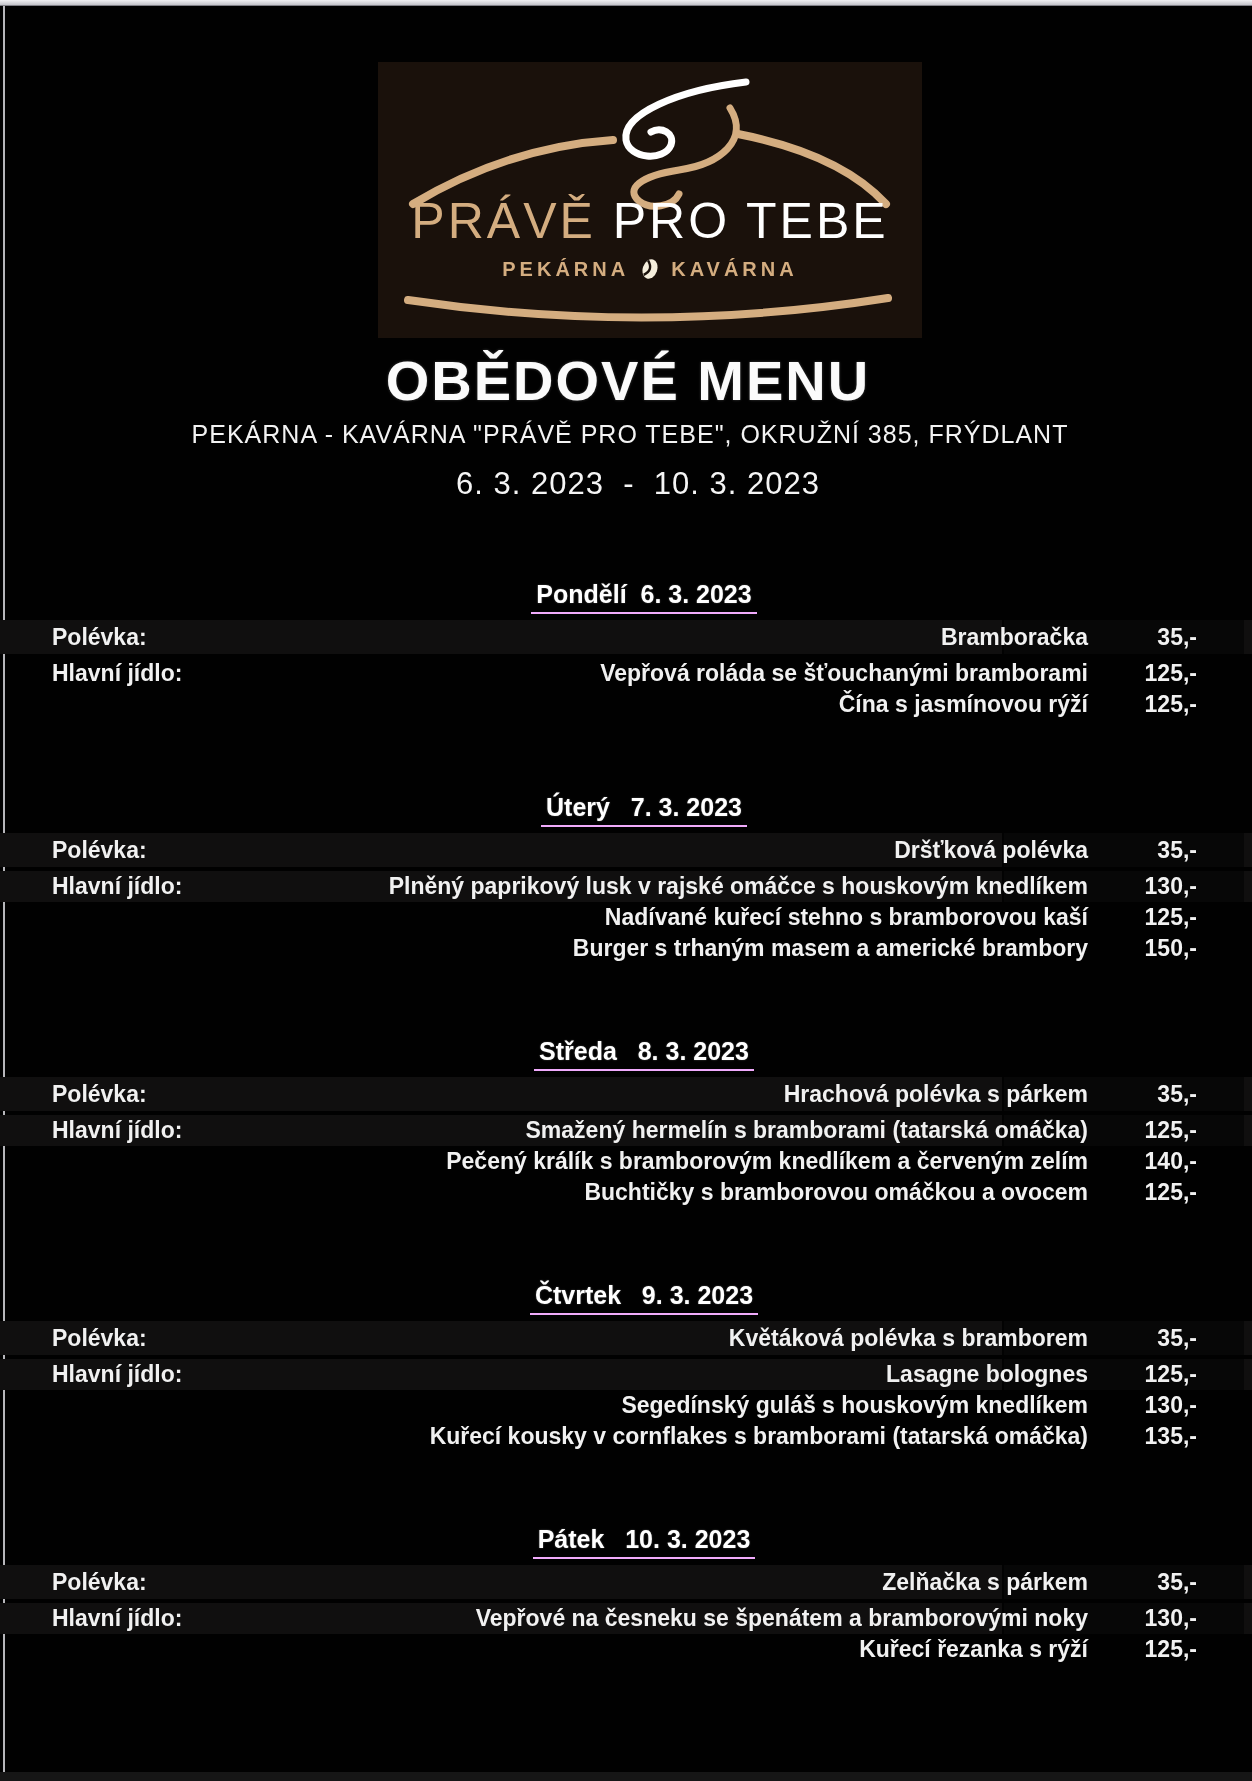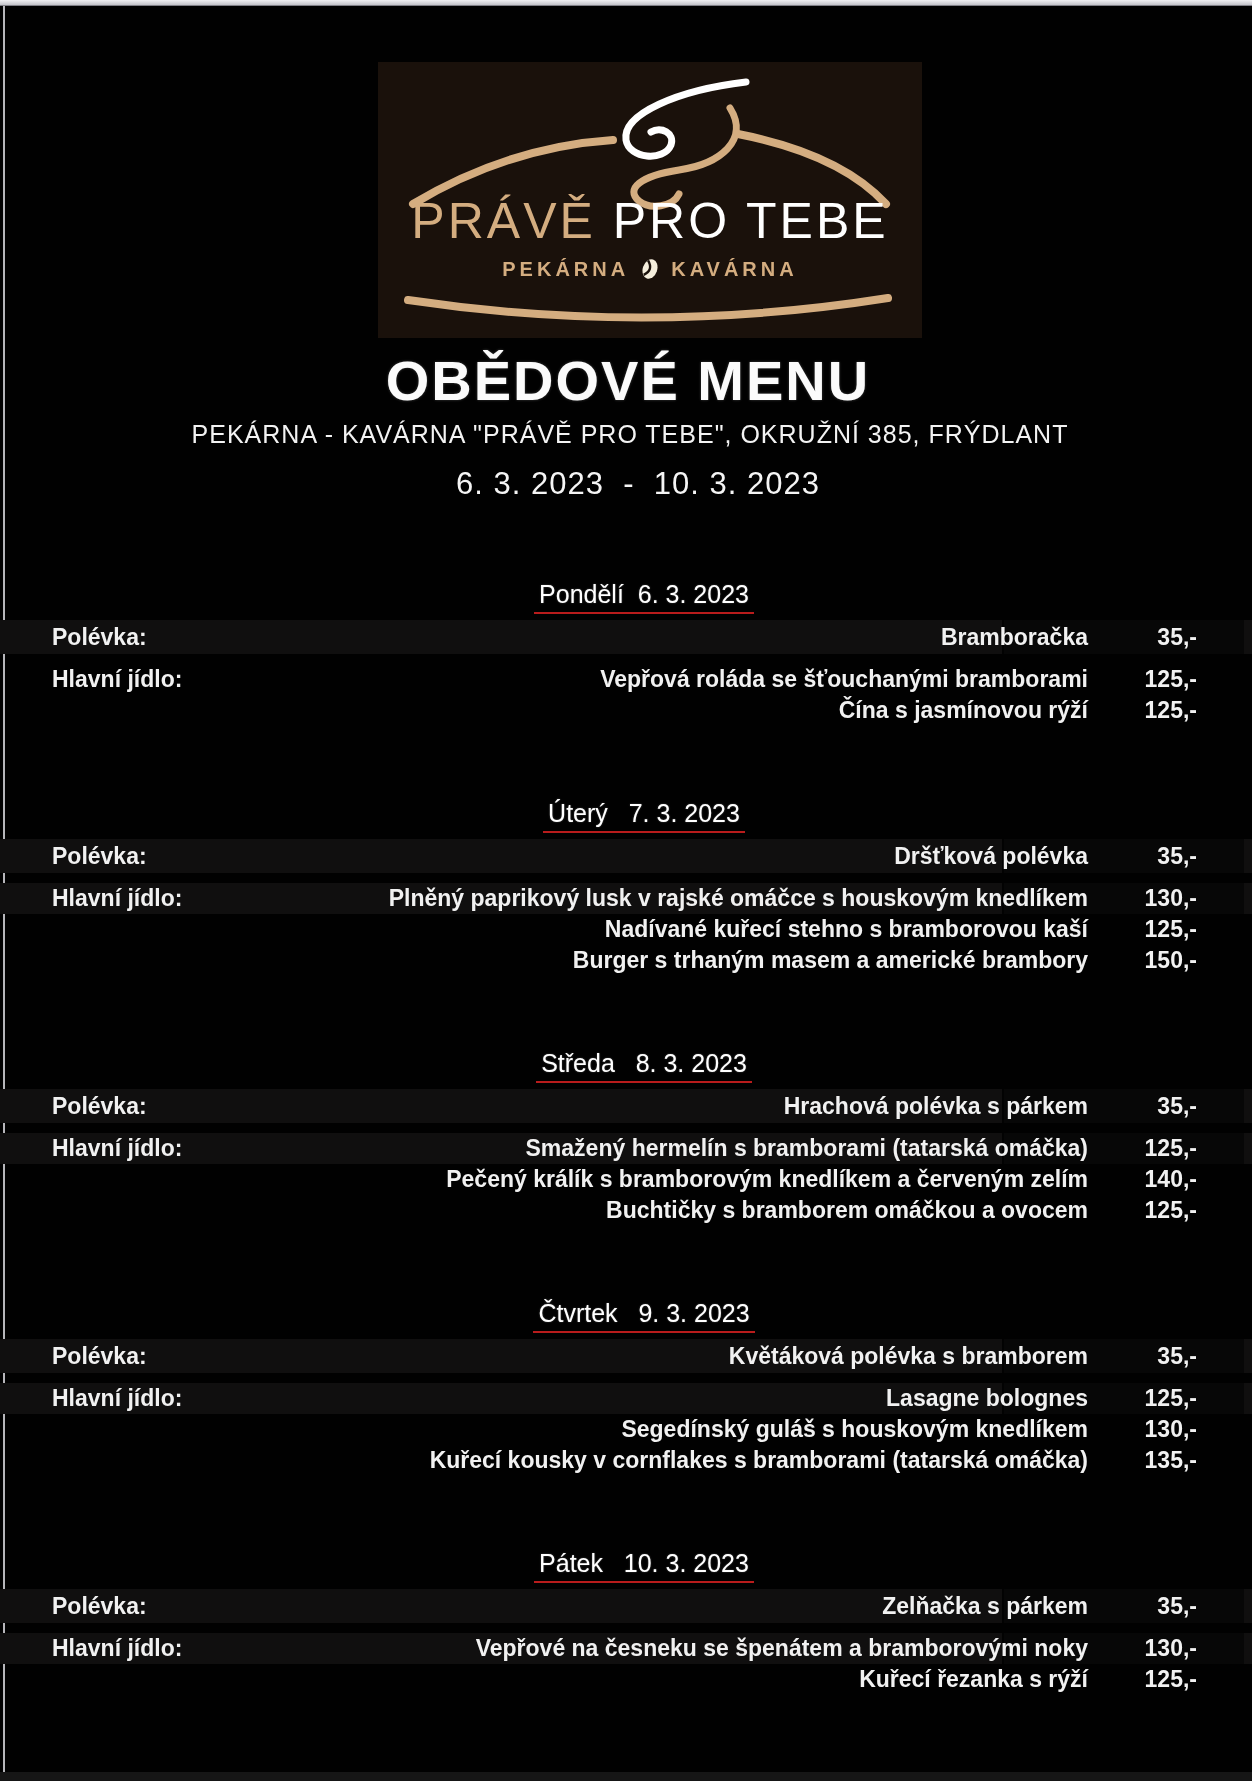--- a/index.html
+++ b/index.html
@@ -33,26 +33,26 @@
     text-shadow:0 0 3px rgba(255,255,255,.25);}
   .subtitle{position:absolute;top:420px;left:630px;transform:translateX(-50%);
     font-size:25px;letter-spacing:1px;color:#f3f3f3;white-space:pre;}
   .date-range{position:absolute;top:466px;left:638px;transform:translateX(-50%);
     font-size:31px;color:#f5f5f5;white-space:pre;letter-spacing:1px;}
 
   
   .menu{position:absolute;top:580px;left:0;width:1252px;}
   .day{margin-bottom:73px;}
   .day-heading-wrap{width:1288px;text-align:center;height:30px;margin-bottom:10px;}
-  .day-heading{display:inline-block;font-size:25px;font-weight:normal;color:#ffffff;
-    white-space:pre;padding:0 5px 3px 5px;border-bottom:2px solid #b91c1c;
+  .day-heading{display:inline-block;font-size:25px;font-weight:bold;color:#ffffff;
+    white-space:pre;padding:0 5px 3px 5px;border-bottom:2px solid #f0abfc;
     text-shadow:0 0 2px rgba(255,255,255,.3);}
   .row{display:grid;grid-template-columns:200px 888px 164px;align-items:center;
     min-height:31px;color:#f1f1f1;font-weight:bold;font-size:23px;}
-  .row.soup{min-height:34px;margin-bottom:10px;}
+  .row.soup{min-height:34px;margin-bottom:4px;}
   .row.shaded{background:linear-gradient(to right,
       #100f0f 0px,#100f0f 1002px,#020202 1002px,#020202 1004px,
       #070707 1004px,#070707 1244px,#100f0f 1244px,#100f0f 1252px);}
   .cell.label{padding-left:52px;text-align:left;}
   .cell.dish{text-align:right;}
   .cell.price{text-align:right;padding-right:55px;white-space:nowrap;}
 </style>
 </head>
 <body>
 
@@ -164,21 +164,21 @@
   </div>
 
   <div class="row">
     <span class="cell label"></span>
     <span class="cell dish">Pečený králík s bramborovým knedlíkem a červeným zelím</span>
     <span class="cell price">140,-</span>
   </div>
 
   <div class="row">
     <span class="cell label"></span>
-    <span class="cell dish">Buchtičky s bramborem omáčkou a ovocem</span>
+    <span class="cell dish">Buchtičky s bramborovou omáčkou a ovocem</span>
     <span class="cell price">125,-</span>
   </div>
 </div>
   </section>
 
   <section class="day">
     <div class="day-heading-wrap">
       <span class="day-heading">Čtvrtek   9. 3. 2023</span>
     </div>
     <div class="rows">

